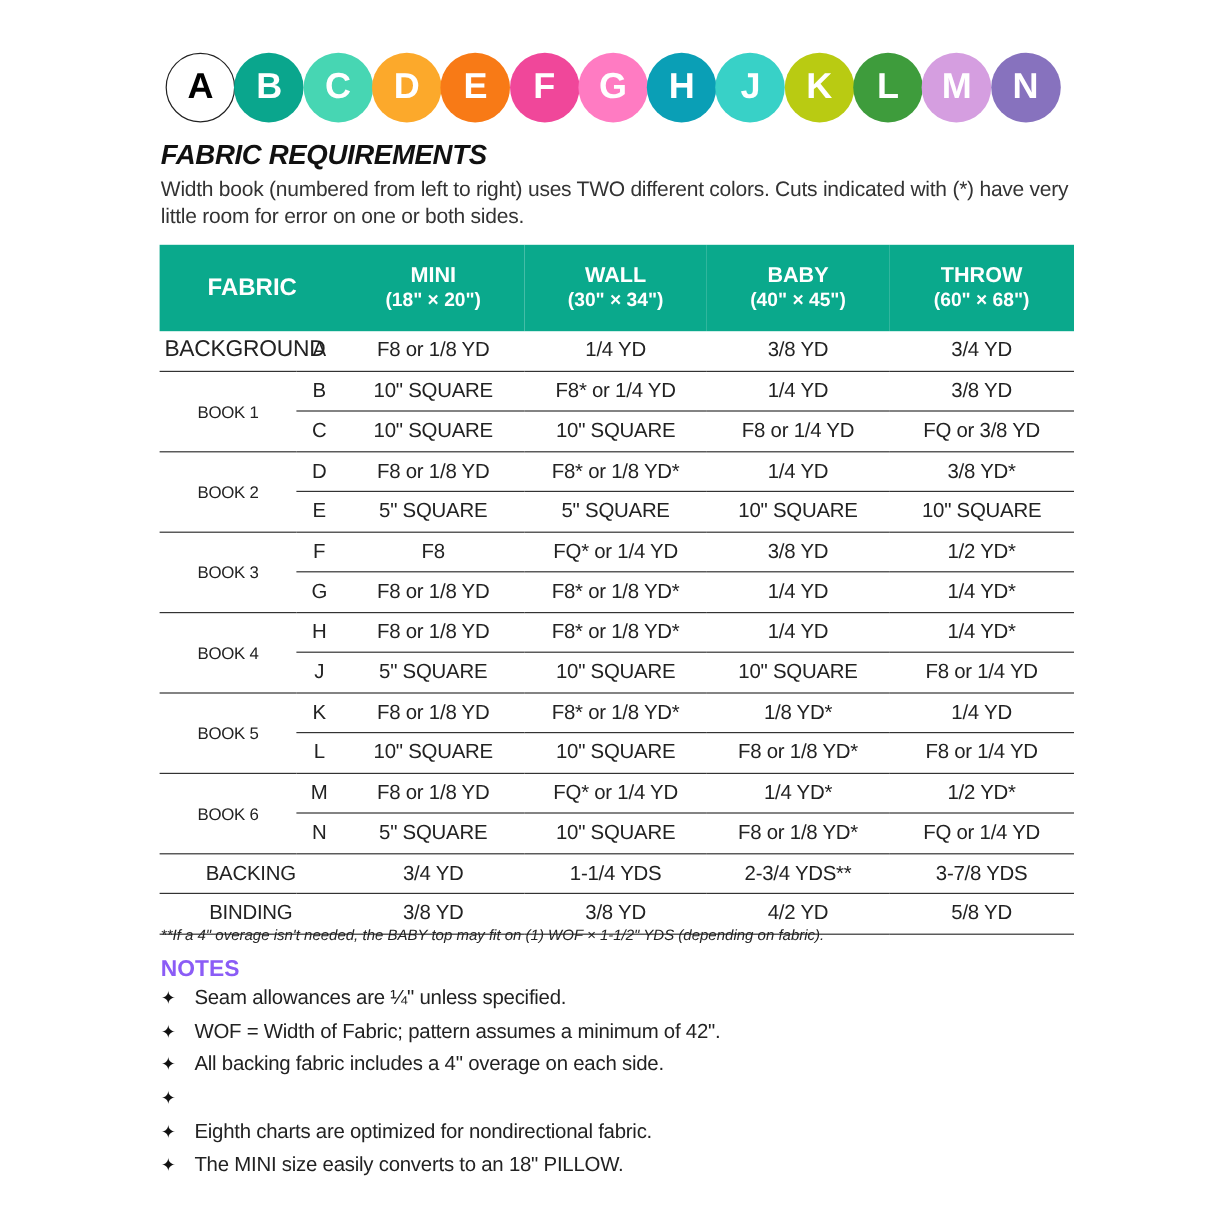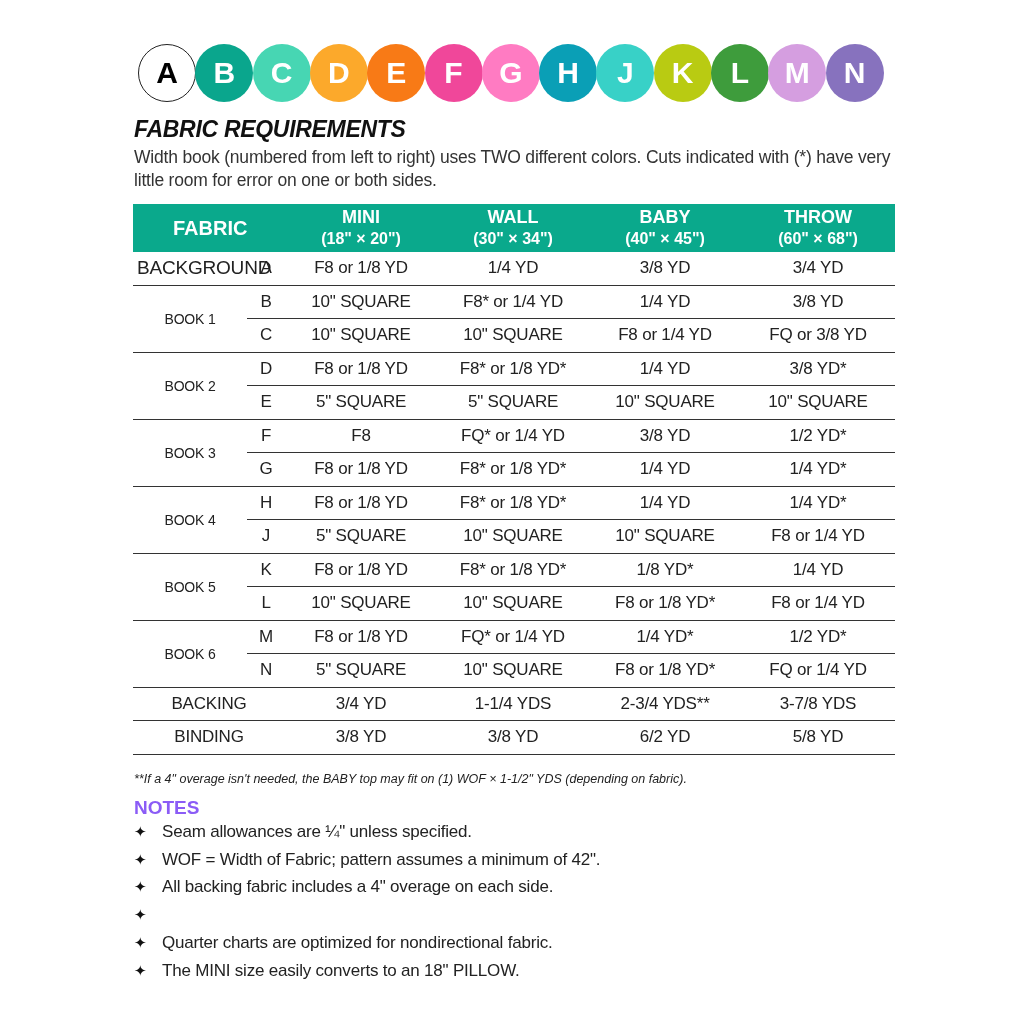--- a/index.html
+++ b/index.html
@@ -4,21 +4,21 @@
 <style>
   html, body { margin:0; padding:0; background:#ffffff; }
   body { width:1024px; height:1024px; position:relative; font-family:"Liberation Sans", sans-serif; color:#1a1a1a; overflow:hidden; }
   .circles { position:absolute; left:138px; top:44px; width:750px; height:60px; }
   .circle { position:absolute; top:0; width:58px; height:58px; border-radius:50%; display:flex; align-items:center; justify-content:center; color:#fff; font-weight:bold; font-size:30px; box-sizing:border-box; }
   .circle.outline { background:#fff; border:1.5px solid #222; color:#000; }
   h1 { position:absolute; left:134px; top:116px; margin:0; font-size:23px; font-weight:bold; letter-spacing:-0.3px; color:#111;font-style:italic; }
   .intro { position:absolute; left:134px; top:146px; width:760px; font-size:17.5px; line-height:23px; color:#333; letter-spacing:-0.2px; }
   table { position:absolute; left:133px; top:204px; width:762px; border-collapse:collapse; table-layout:fixed; }
   thead tr { background:#0aa98c; color:#fff; }
-  thead th { height:48px; font-weight:bold; font-size:18px; line-height:22px; text-align:center; padding:0; }
+  thead th { height:72px; font-weight:bold; font-size:18px; line-height:22px; text-align:center; padding:0; }
   thead th .sub { font-size:16px; }
   thead th.fabric-h { text-align:left; padding-left:40px; font-size:20px; }
   td { height:32.5px; font-size:17px; text-align:center; color:#222; padding:0; border-bottom:1.5px solid #333; letter-spacing:-0.2px; }
   td.group { font-size:14px; color:#222; }
   td.key { font-size:17px; }
   tr.row-a td:first-child { font-size:19px; text-align:right; padding-left:4px; }
   .footnote { position:absolute; left:134px; top:772px; font-size:12.5px; font-style:italic; color:#222; }
   h2 { position:absolute; left:134px; top:797px; margin:0; font-size:19px; font-weight:bold; color:#8b5cf6; }
   ul.notes { position:absolute; left:134px; top:818px; margin:0; padding:0; list-style:none; }
   ul.notes li { height:27.8px; display:flex; align-items:center; font-size:17px; color:#222; letter-spacing:-0.2px; }
@@ -179,21 +179,21 @@
         <td colspan="2" style="font-size: 17px;">BACKING</td>
         <td class="cell">3/4 YD</td>
         <td class="cell">1-1/4 YDS</td>
         <td class="cell">2-3/4 YDS**</td>
         <td class="cell">3-7/8 YDS</td>
       </tr>
       <tr>
         <td colspan="2" style="font-size: 17px;">BINDING</td>
         <td class="cell">3/8 YD</td>
         <td class="cell">3/8 YD</td>
-        <td class="cell">6/2 YD</td>
+        <td class="cell">4/2 YD</td>
         <td class="cell">5/8 YD</td>
       </tr>
     </tbody>
 </table>
 
 <div class="footnote">**If a 4" overage isn't needed, the BABY top may fit on (1) WOF × 1-1/2" YDS (depending on fabric).</div>
 
 <h2>NOTES</h2>
 <ul class="notes" id="notes">
     <li>
@@ -206,19 +206,19 @@
     </li>
     <li>
       <span class="bullet">✦</span>
       <span>All backing fabric includes a 4" overage on each side.</span>
     </li>
     <li>
       <span class="bullet">✦</span>
     </li>
     <li>
       <span class="bullet">✦</span>
-      <span>Quarter charts are optimized for nondirectional fabric.</span>
+      <span>Eighth charts are optimized for nondirectional fabric.</span>
     </li>
     <li>
       <span class="bullet">✦</span>
       <span>The MINI size easily converts to an 18" PILLOW.</span>
     </li>
   </ul>
 
 </body></html>

